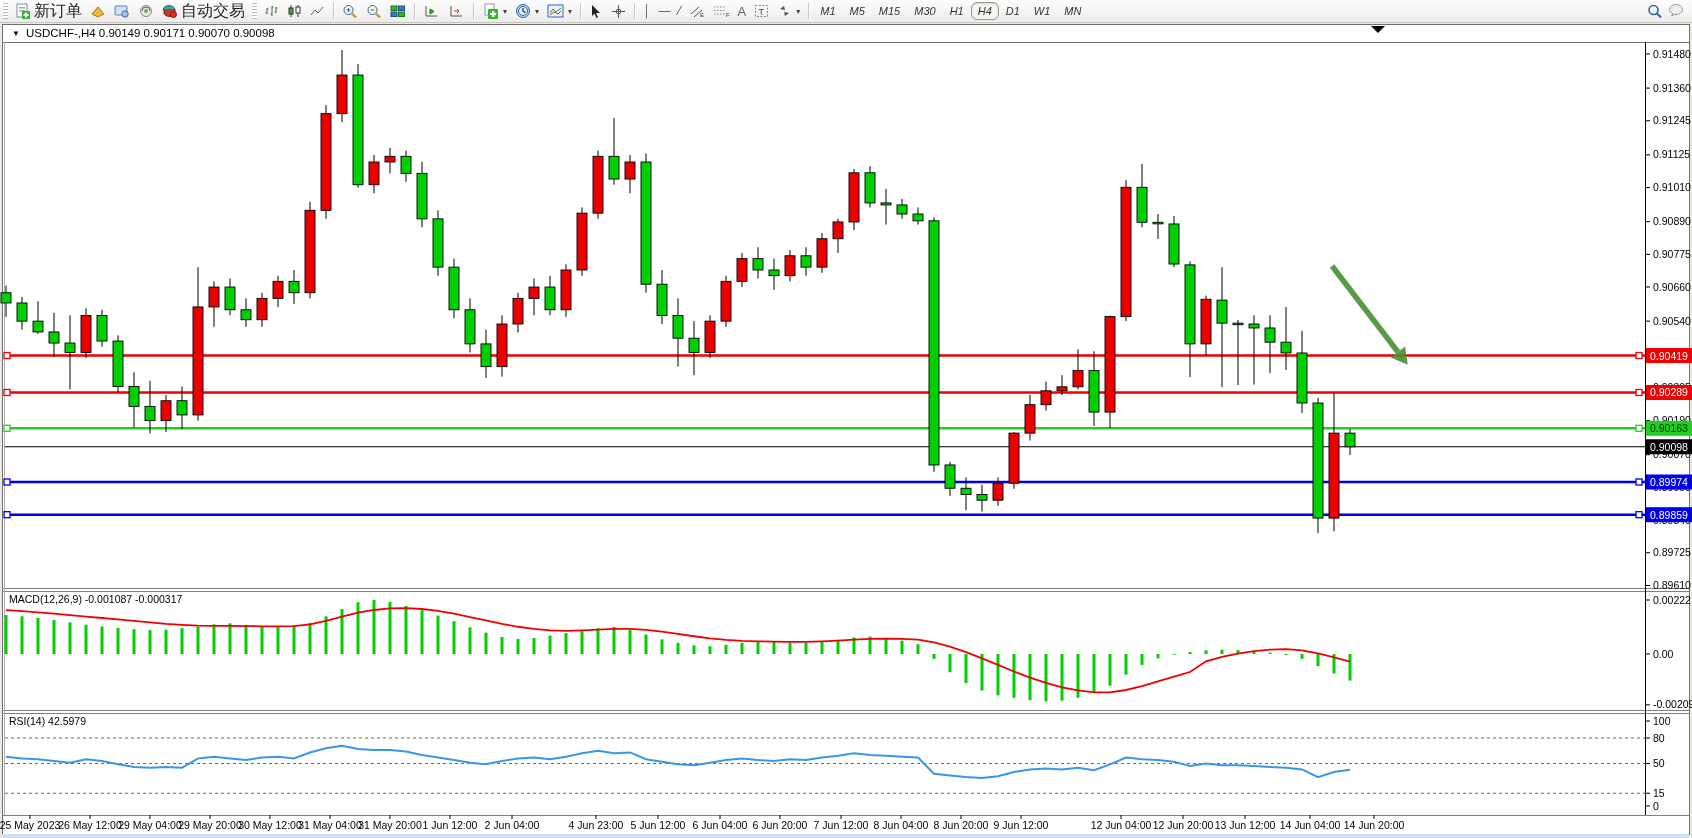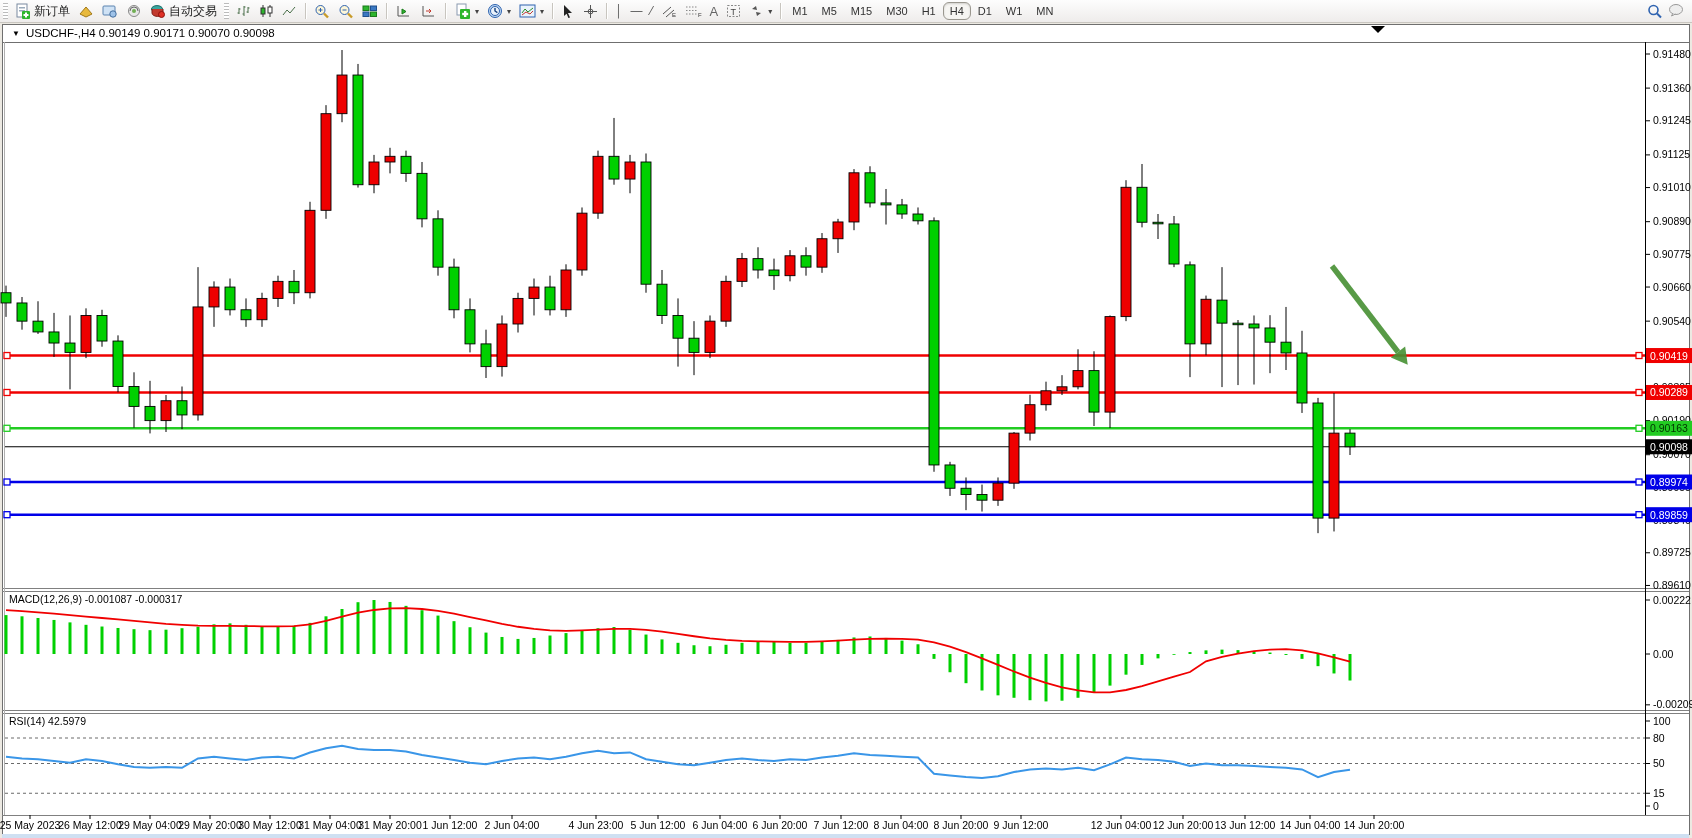--- a/index.html
+++ b/index.html
@@ -4,24 +4,24 @@
 <style>
   html,body{margin:0;padding:0;background:#ece9e2;width:1692px;height:838px;overflow:hidden;
     font-family:"Liberation Sans","DejaVu Sans",sans-serif;}
   
   .toolbar{position:absolute;left:0;top:0;width:1692px;height:22px;
     background:linear-gradient(#fdfdfd,#eeeceb);border-bottom:1px solid #c9c6c0;
     display:flex;align-items:center;font-size:12px;color:#222;white-space:nowrap;}
   .tbtn{display:inline-flex;align-items:center;gap:3px;padding:1px 4px;height:18px;border-radius:2px;cursor:default;}
   .tsep{width:1px;height:16px;background:#c8c5bf;margin:0 4px;box-shadow:1px 0 0 #fff;}
   .grip{width:5px;height:16px;margin:0 3px;background:repeating-linear-gradient(#bbb 0 1px,#fff 1px 3px);}
-  .tflabel{padding:2px 6px;font-size:11px;color:#333;border:1px solid transparent;}
+  .tflabel{padding:2px 6px;font-size:11px;color:#333;border:1px solid transparent;font-style:italic;}
   .tflabel.active{background:#f6f5f2;border:1px solid #9a978f;border-radius:6px;box-shadow:inset 0 1px 2px rgba(0,0,0,.15);}
   .caret{font-size:8px;color:#444;margin-left:1px;}
-  .cn{font-size:12px;}
+  .cn{font-size:16px;}
   .right-icons{margin-left:auto;display:flex;align-items:center;margin-right:8px;gap:6px;}
   .glyph{font-size:12px;color:#555;}
   svg text{font-family:"Liberation Sans","DejaVu Sans",sans-serif;}
 </style>
 </head>
 <body>
 
 <div class="toolbar">
   <span class="grip"></span>
   <span class="tbtn">

